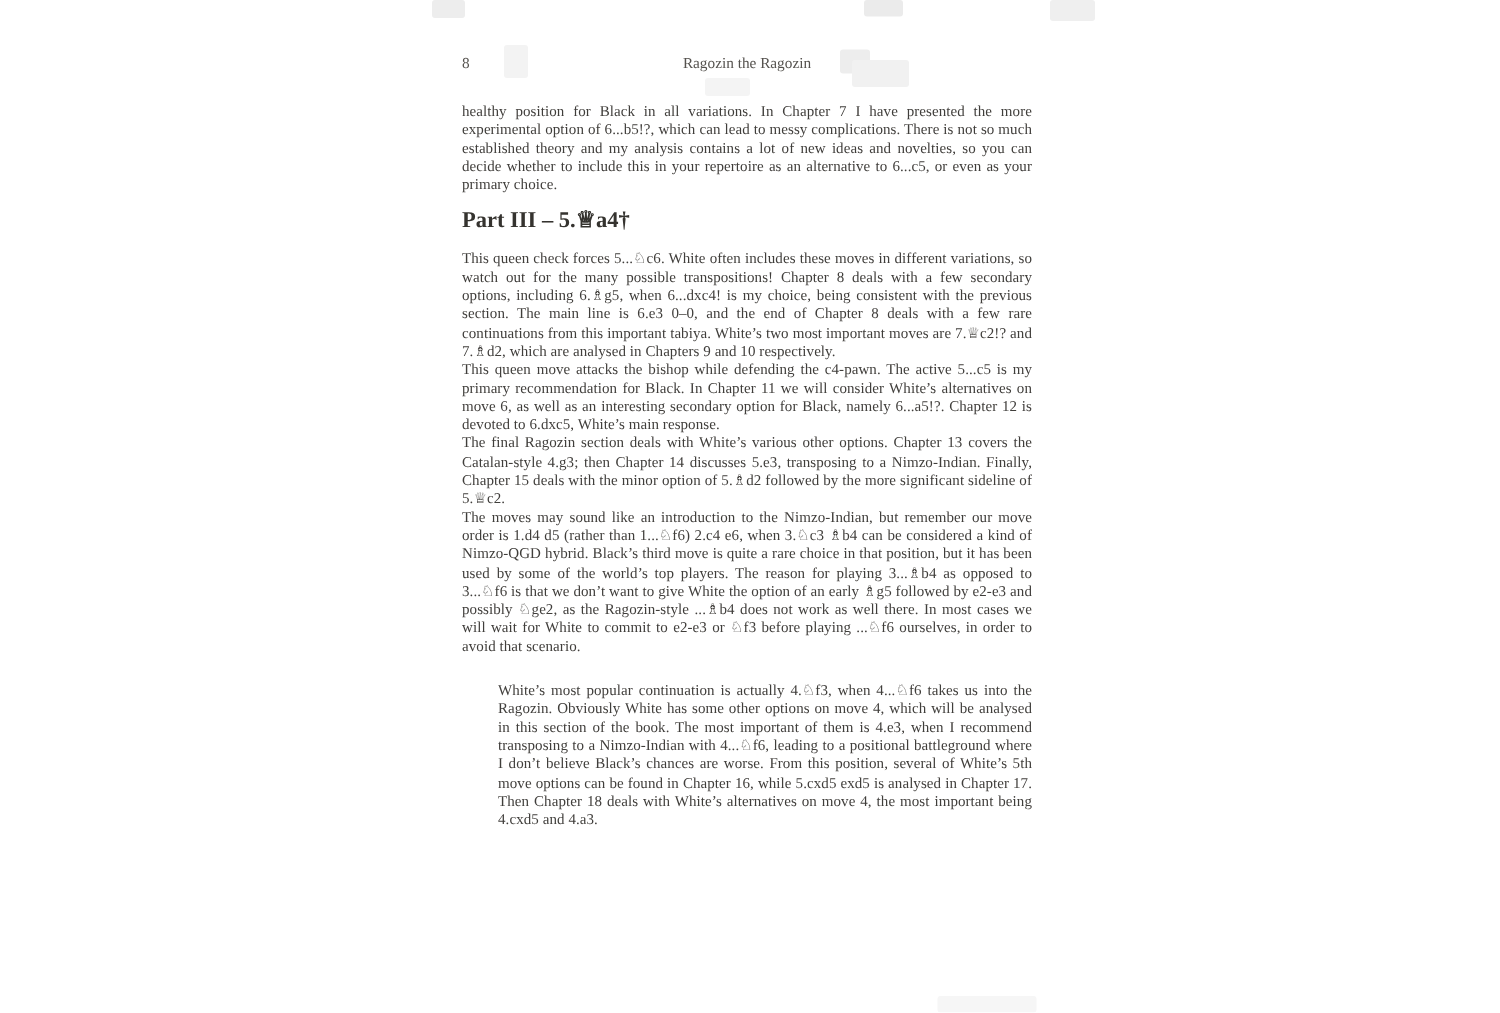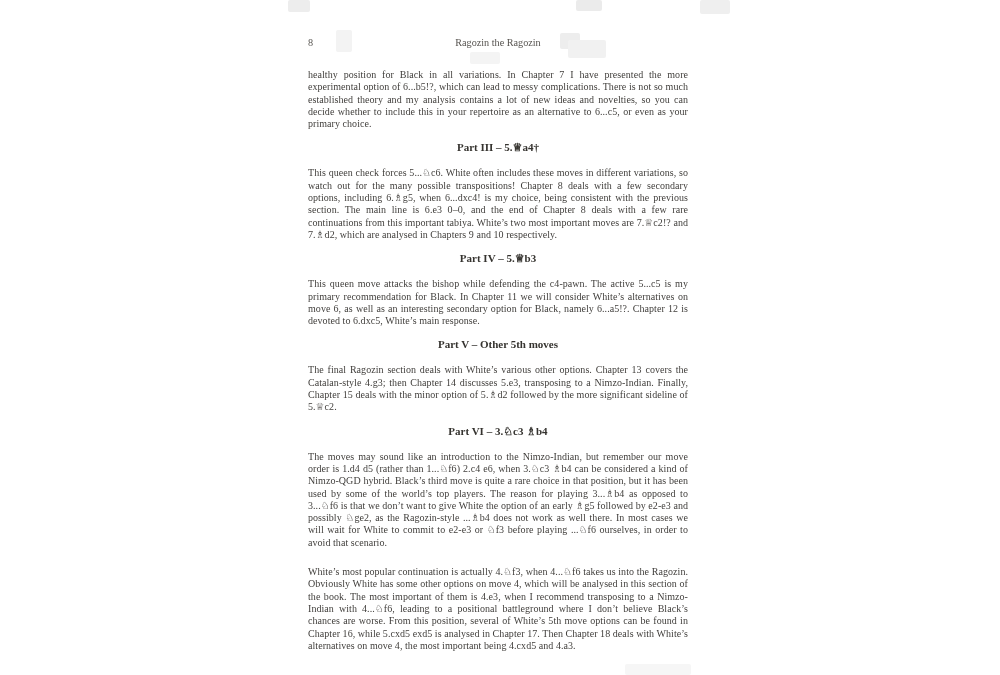--- a/index.html
+++ b/index.html
@@ -56,27 +56,27 @@
   }
   .body-para {
     margin: 0;
     font-size: 10px;
     line-height: 12.3px;
     text-align: justify;
     color: #403e3b;
     letter-spacing: 0.05px;
   }
   .first-para { margin-top: 20px; }
-  .para-gap   { margin-top: 17px; }
+  .para-gap   { margin-top: 17px; margin-left: 24px; }
   .section-heading {
     margin: 11px 0 13px 0;
-    font-size: 11px;
+    font-size: 15px;
     line-height: 13px;
     font-weight: bold;
-    text-align: center;
+    text-align: left;
     color: #35332f;
   }
 </style>
 </head>
 <body>
 
 <div class="page">
 
   <div class="artifact a1"></div>
   <div class="artifact a2"></div>
@@ -94,28 +94,25 @@
       <span class="page-number">8</span>
       <span class="running-title">Ragozin the Ragozin</span>
     </div>
 
     <p class="body-para first-para">healthy position for Black in all variations. In Chapter 7 I have presented the more experimental option of 6...b5!?, which can lead to messy complications. There is not so much established theory and my analysis contains a lot of new ideas and novelties, so you can decide whether to include this in your repertoire as an alternative to 6...c5, or even as your primary choice.</p>
 
     <h2 class="section-heading">Part III – 5.♕a4†</h2>
 
     <p class="body-para">This queen check forces 5...♘c6. White often includes these moves in different variations, so watch out for the many possible transpositions! Chapter 8 deals with a few secondary options, including 6.♗g5, when 6...dxc4! is my choice, being consistent with the previous section. The main line is 6.e3 0–0, and the end of Chapter 8 deals with a few rare continuations from this important tabiya. White’s two most important moves are 7.♕c2!? and 7.♗d2, which are analysed in Chapters 9 and 10 respectively.</p>
 
-    <h2 class="section-heading">Part IV – 5.♕b3</h2>
 
     <p class="body-para">This queen move attacks the bishop while defending the c4-pawn. The active 5...c5 is my primary recommendation for Black. In Chapter 11 we will consider White’s alternatives on move 6, as well as an interesting secondary option for Black, namely 6...a5!?. Chapter 12 is devoted to 6.dxc5, White’s main response.</p>
 
-    <h2 class="section-heading">Part V – Other 5th moves</h2>
 
     <p class="body-para">The final Ragozin section deals with White’s various other options. Chapter 13 covers the Catalan-style 4.g3; then Chapter 14 discusses 5.e3, transposing to a Nimzo-Indian. Finally, Chapter 15 deals with the minor option of 5.♗d2 followed by the more significant sideline of 5.♕c2.</p>
 
-    <h2 class="section-heading">Part VI – 3.♘c3 ♗b4</h2>
 
     <p class="body-para">The moves may sound like an introduction to the Nimzo-Indian, but remember our move order is 1.d4 d5 (rather than 1...♘f6) 2.c4 e6, when 3.♘c3 ♗b4 can be considered a kind of Nimzo-QGD hybrid. Black’s third move is quite a rare choice in that position, but it has been used by some of the world’s top players. The reason for playing 3...♗b4 as opposed to 3...♘f6 is that we don’t want to give White the option of an early ♗g5 followed by e2-e3 and possibly ♘ge2, as the Ragozin-style ...♗b4 does not work as well there. In most cases we will wait for White to commit to e2-e3 or ♘f3 before playing ...♘f6 ourselves, in order to avoid that scenario.</p>
 
     <p class="body-para para-gap">White’s most popular continuation is actually 4.♘f3, when 4...♘f6 takes us into the Ragozin. Obviously White has some other options on move 4, which will be analysed in this section of the book. The most important of them is 4.e3, when I recommend transposing to a Nimzo-Indian with 4...♘f6, leading to a positional battleground where I don’t believe Black’s chances are worse. From this position, several of White’s 5th move options can be found in Chapter 16, while 5.cxd5 exd5 is analysed in Chapter 17. Then Chapter 18 deals with White’s alternatives on move 4, the most important being 4.cxd5 and 4.a3.</p>
 
   </div>
 </div>
 
 </body></html>

